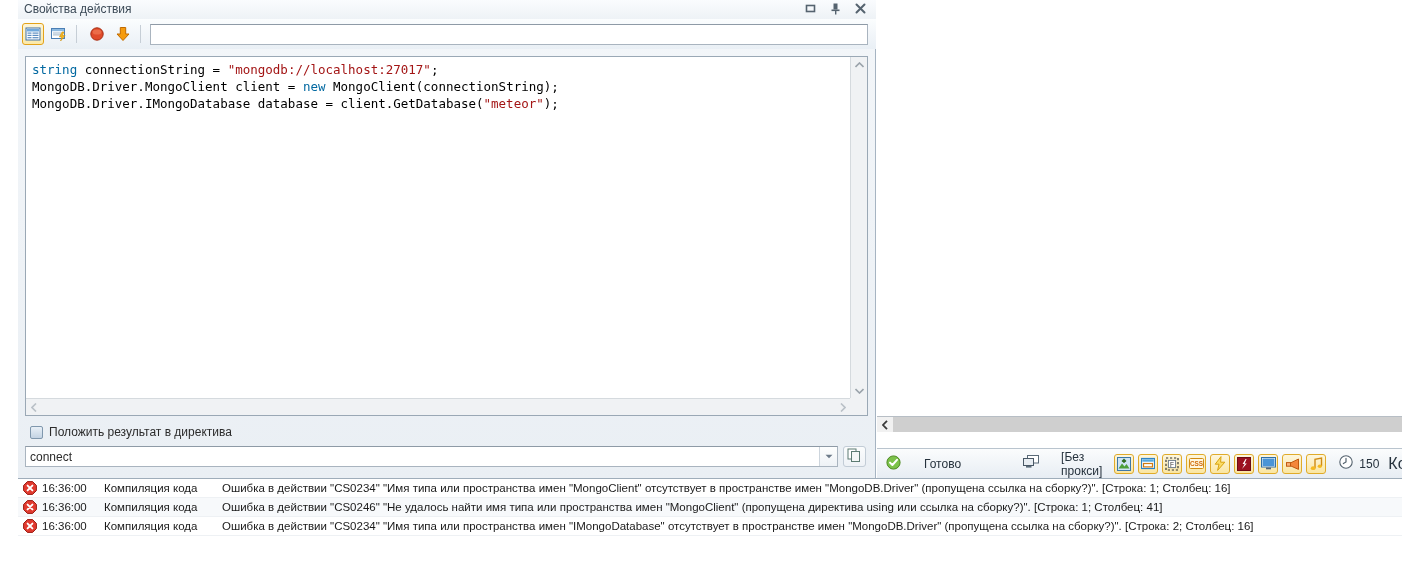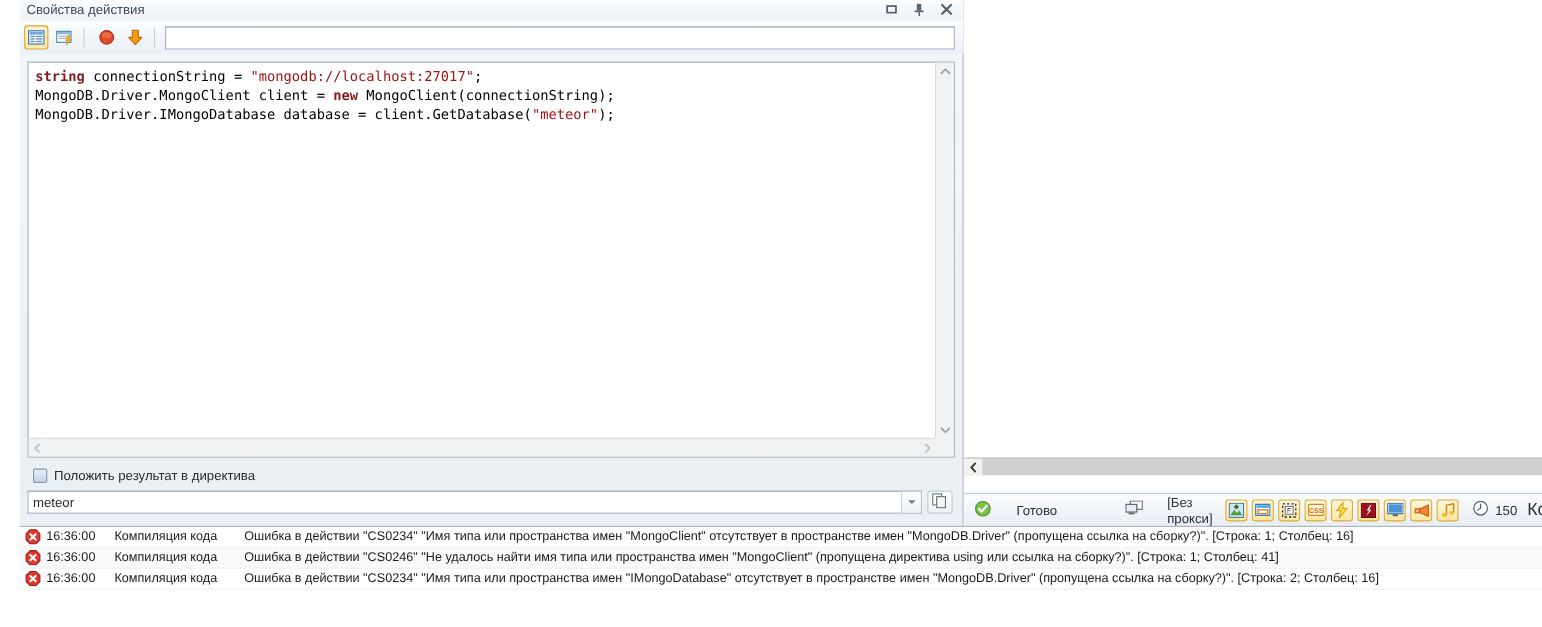--- a/index.html
+++ b/index.html
@@ -65,21 +65,21 @@
     position: absolute; left: 7px; top: 56px; width: 843px; height: 360px;
     background: #ffffff; border: 1px solid #9aa8b5;
   }
   #code-area {
     position: absolute; left: 0; top: 0; right: 17px; bottom: 17px;
     overflow: hidden; padding: 4px 0 0 6px;
     font-family: "DejaVu Sans Mono", monospace;
     font-size: 12.5px; line-height: 17px; color: #000000;
     white-space: pre;
   }
-  .tok-kw { color: #7f1d1d; font-weight: bold; }
+  .tok-kw { color: #0369a1; }
   .tok-str { color: #a31515; }
   #code-vscroll {
     position: absolute; right: 0; top: 0; width: 17px; bottom: 17px;
     background: #f0f2f4; border-left: 1px solid #d5dade;
   }
   #code-hscroll {
     position: absolute; left: 0; bottom: 0; height: 17px; right: 17px;
     background: #f0f2f4; border-top: 1px solid #d5dade;
   }
   #code-corner {
@@ -278,21 +278,21 @@
       <div id="code-corner"></div>
     </div>
 
     <div id="chk-row">
       <div id="chk-box"></div>
       <div id="chk-label">Положить результат в директива</div>
     </div>
 
     <div id="combo-row">
       <div id="combo">
-        <div id="combo-value">meteor</div>
+        <div id="combo-value">connect</div>
         <div id="combo-arrow">
           <svg width="8" height="5" viewBox="0 0 8 5">
               <path d="M0.5 0.8 L4 4.2 L7.5 0.8" fill="#6d7b89"></path>
             </svg>
         </div>
       </div>
       <div id="copy-btn">
         <span>
           <svg width="15" height="15" viewBox="0 0 15 15">
             <rect x="1" y="1" width="8" height="10" fill="#ffffff" stroke="#5c7b72" stroke-width="1"></rect>

